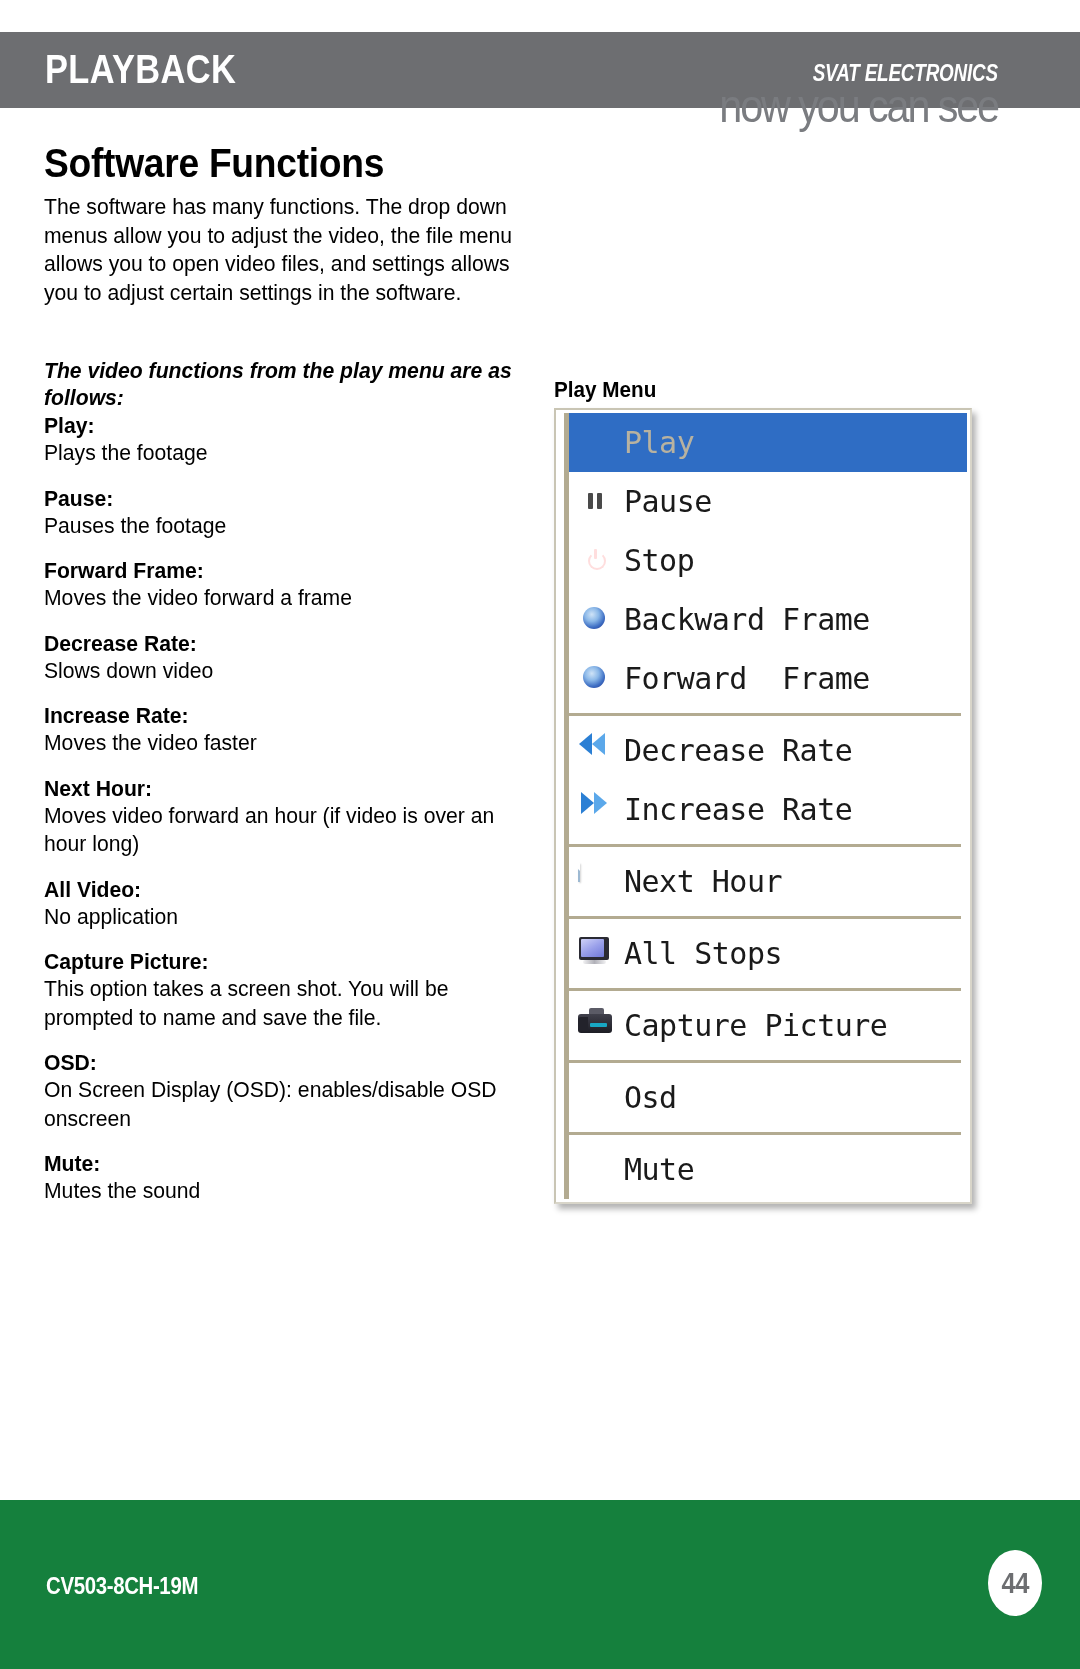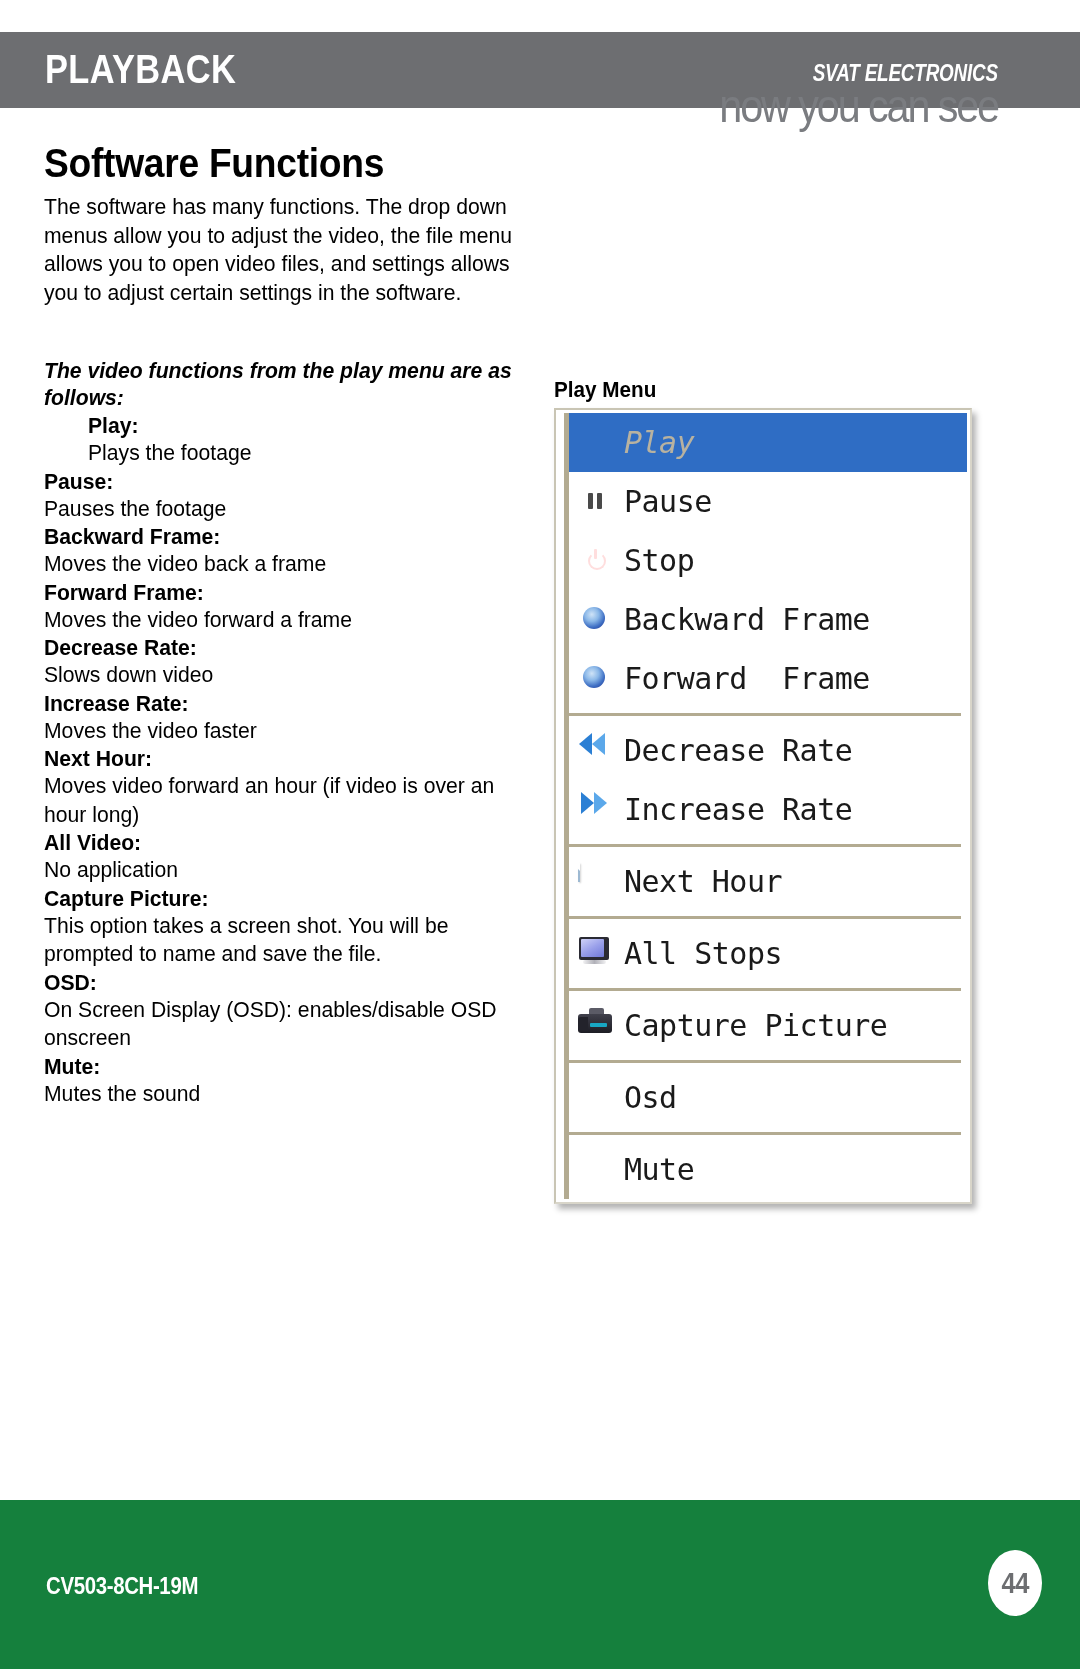--- a/index.html
+++ b/index.html
@@ -120,22 +120,22 @@
     color: #000000;
     line-height: 27px;
     margin-top: 50px;
     transform: scaleX(0.94);
     transform-origin: left top;
     width: 500px;
   }
 
   .term-list { margin-top: 0; }
 
-  .term-item { }
-  .term-item.first { margin-top: 1px; margin-left: 44px; }
+  .term-item { margin-top: 17px; }
+  .term-item.first { margin-top: 1px; }
 
   .term-name {
     font-family: "Liberation Sans Narrow", "Liberation Sans", sans-serif;
     font-size: 22.5px;
     font-weight: bold;
     color: #000000;
     line-height: 27px;
     transform: scaleX(0.94);
     transform-origin: left top;
   }
@@ -226,21 +226,20 @@
     font-family: "DejaVu Sans Mono", monospace;
     font-size: 30px;
     color: #1a1a1a;
     letter-spacing: -0.5px;
     white-space: pre;
     line-height: 32px;
   }
 
   .menu-item.selected .m-label {
     color: #b8b2a0;
-    font-style: italic;
   }
 
   .menu-sep {
     height: 3px;
     background: #b3ab91;
     margin: 5px 6px 5px 0;
   }
 
   
   .ico-pause {
@@ -443,24 +442,20 @@
         <div class="term-name">Play:</div>
         <div class="term-desc">Plays the footage</div>
       </div>
 
       <div class="term-item">
         <div class="term-name">Pause:</div>
         <div class="term-desc">Pauses the footage</div>
       </div>
 
 
-      <div class="term-item">
-        <div class="term-name">Backward Frame:</div>
-        <div class="term-desc">Moves the video back a frame</div>
-      </div>
 
       <div class="term-item">
         <div class="term-name">Forward Frame:</div>
         <div class="term-desc">Moves the video forward a frame</div>
       </div>
 
       <div class="term-item">
         <div class="term-name">Decrease Rate:</div>
         <div class="term-desc">Slows down video</div>
       </div>

